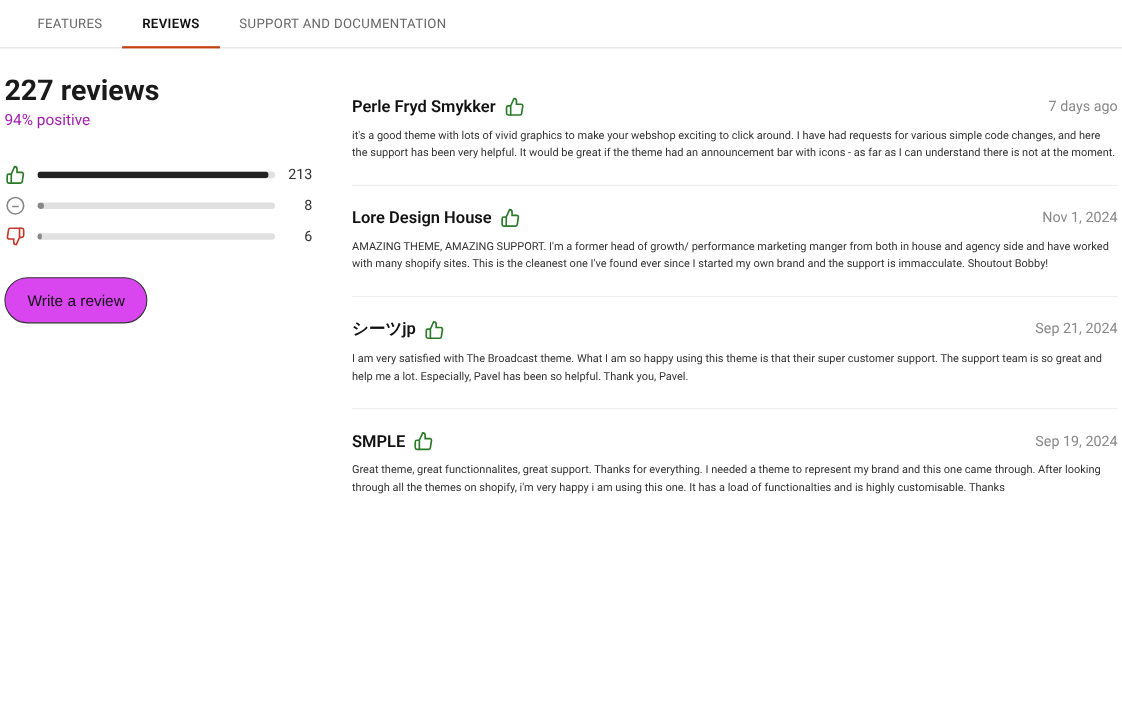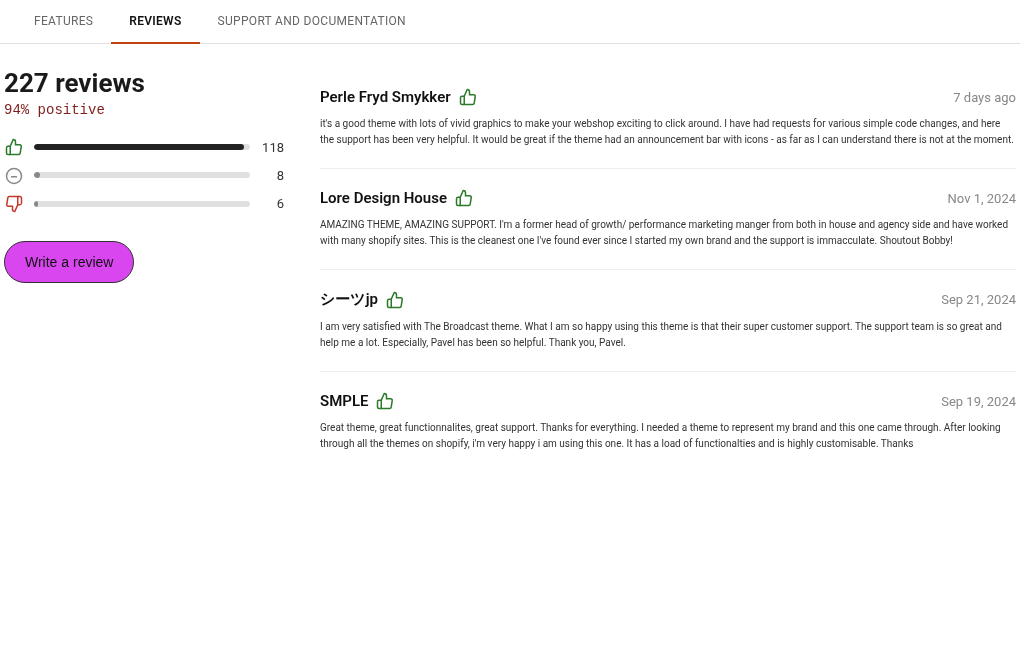--- a/index.html
+++ b/index.html
@@ -46,23 +46,22 @@
     }
 
     .review-count {
       font-size: 26px;
       font-weight: 700;
       margin-bottom: 4px;
     }
 
     .positive-pct {
       font-size: 14px;
-      color: #7f1d1d;
-      margin-bottom: 20px;
-      font-family: Liberation Mono, monospace;
+      color: #a21caf;
+      margin-bottom: 32px;
     }
 
     .rating-bars {
       display: flex;
       flex-direction: column;
       gap: 10px;
       margin-bottom: 28px;
     }
 
     .rating-row {
@@ -181,21 +180,21 @@
       <div class="rating-row">
         <div class="rating-icon">
           <svg class="thumbup" viewBox="0 0 24 24" fill="none" stroke="#2a7a2a" stroke-width="2">
             <path d="M14 9V5a3 3 0 0 0-3-3l-4 9v11h11.28a2 2 0 0 0 2-1.7l1.38-9a2 2 0 0 0-2-2.3H14z"></path>
             <path d="M7 22H4a2 2 0 0 1-2-2v-7a2 2 0 0 1 2-2h3"></path>
           </svg>
         </div>
         <div class="bar-track">
           <div class="bar-fill positive" style="width: 97%"></div>
         </div>
-        <div class="bar-count">118</div>
+        <div class="bar-count">213</div>
       </div>
 
       <div class="rating-row">
         <div class="rating-icon">
           <svg class="thumbup" viewBox="0 0 24 24" fill="none" stroke="#888" stroke-width="2">
             <circle cx="12" cy="12" r="10"></circle>
             <line x1="8" y1="13" x2="16" y2="13"></line>
           </svg>
         </div>
         <div class="bar-track">

